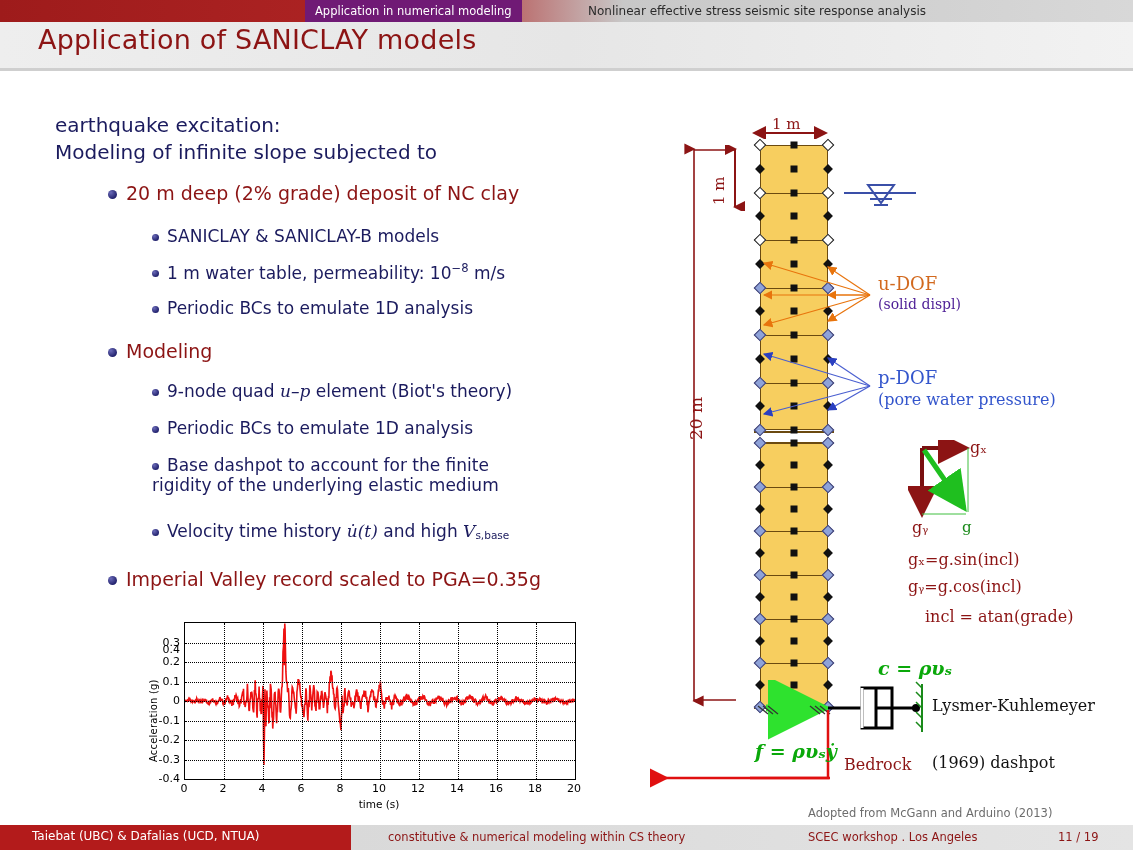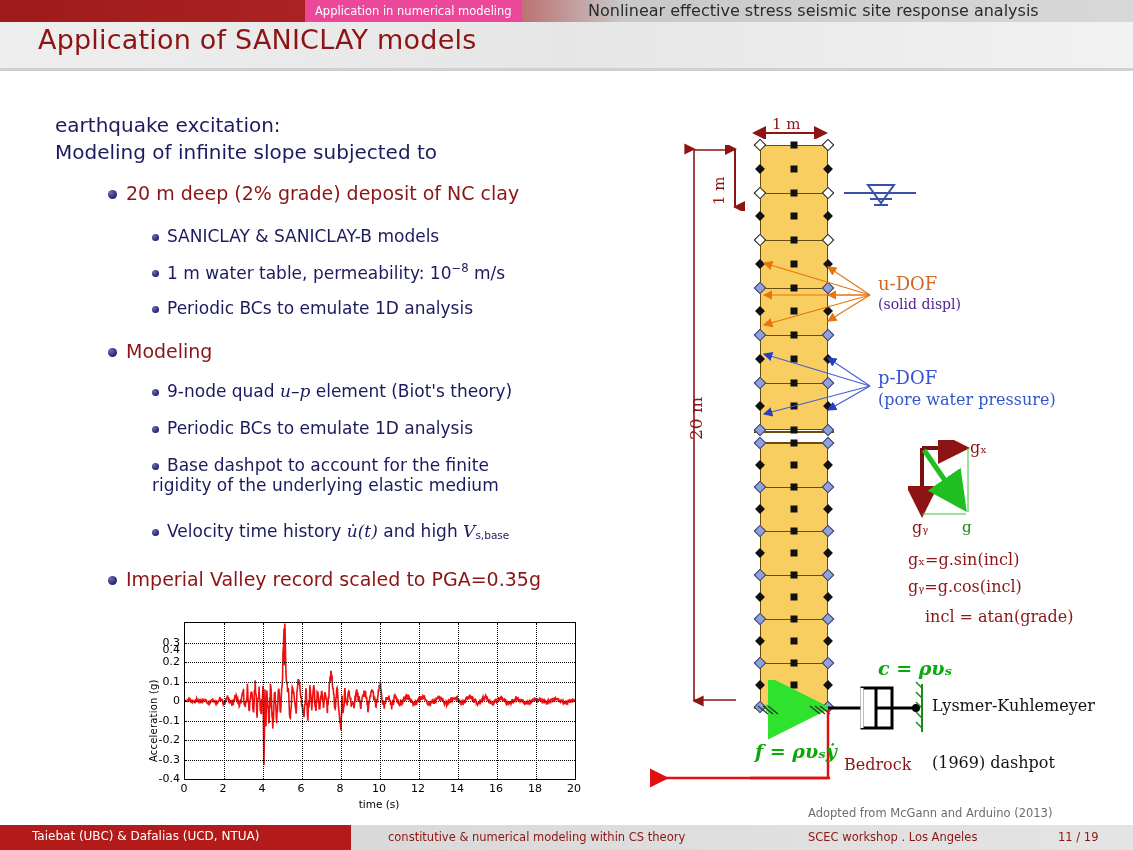--- a/index.html
+++ b/index.html
@@ -6,23 +6,23 @@
   body{
     width:1133px;height:850px;overflow:hidden;position:relative;
     background:#ffffff;
     font-family:"DejaVu Sans","Liberation Sans",sans-serif;
   }
 
   
   .navbar{position:absolute;left:0;top:0;width:1133px;height:22px;
     background:linear-gradient(to right,#9e1b1b 0%,#b02525 38%,#c8c8c8 55%,#d8d8d8 100%);}
   .nav-active{position:absolute;left:305px;top:0;height:22px;line-height:22px;
-    padding:0 10px;background:#ec4899;color:#ffffff;font-size:11.5px;white-space:nowrap;}
+    padding:0 10px;background:#701a75;color:#ffffff;font-size:11.5px;white-space:nowrap;}
   .nav-inactive{position:absolute;left:578px;top:0;height:24px;line-height:22px;
-    padding:0 10px;color:#2b2b2b;font-size:16px;white-space:nowrap;}
+    padding:0 10px;color:#2b2b2b;font-size:12px;white-space:nowrap;}
 
   
   .titlebar{position:absolute;left:0;top:22px;width:1133px;height:46px;
     background:linear-gradient(to right,#eeeeee 0%,#e6e6e6 50%,#f2f2f2 100%);
     border-bottom:3px solid #cfcfcf;}
   .slide-title{position:absolute;left:38px;top:24px;font-size:27px;color:#8c1414;
     letter-spacing:.2px;white-space:nowrap;}
 
   
   .lead{position:absolute;left:55px;top:112px;width:430px;font-size:20px;

